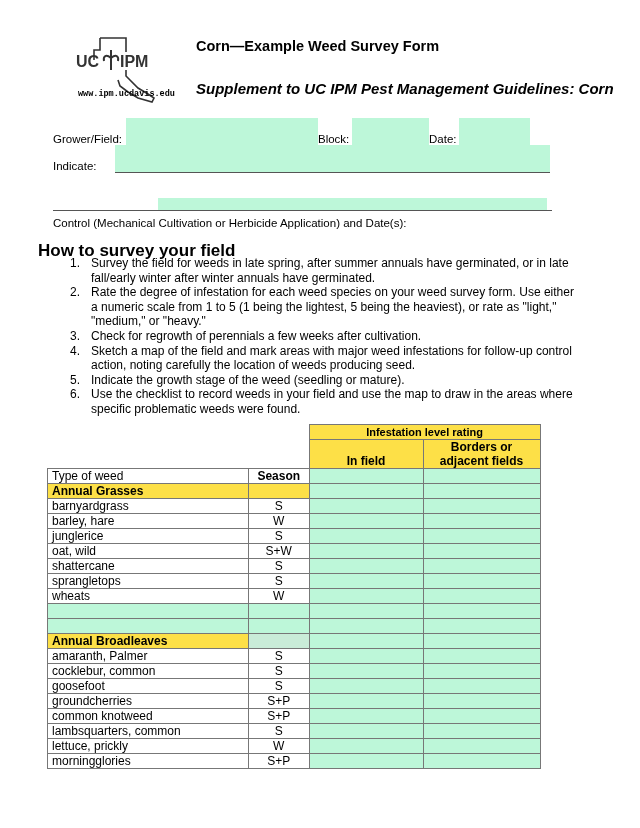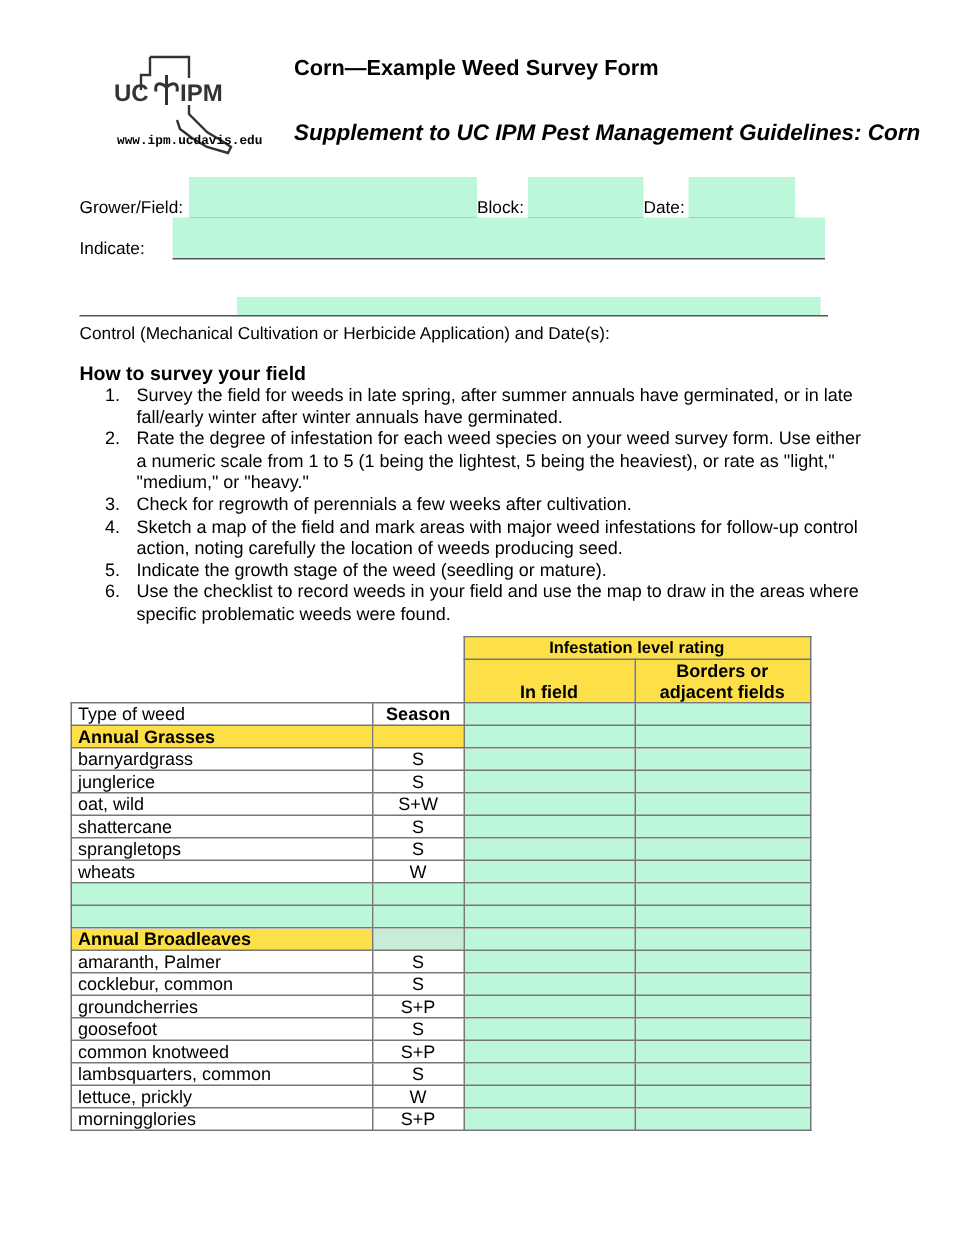--- a/index.html
+++ b/index.html
@@ -11,21 +11,21 @@
   .logo { left: 68px; top: 36px; width: 110px; height: 70px; }
   .logo-url { left: 78px; top: 89px; font-size: 8.5px; font-weight: bold; white-space: nowrap; font-family: Liberation Mono, monospace; }
 
   .title { left: 196px; top: 38px; font-size: 14.5px; font-weight: bold; white-space: nowrap; }
   .subtitle { left: 196px; top: 80px; font-size: 15px; font-weight: bold; font-style: italic; white-space: nowrap; }
 
   .lbl { font-size: 11.5px; white-space: nowrap; }
   .field { background: #bdf7d9; }
   .uline { border-bottom: 1px solid #555; }
 
-  .howto-title { left: 53px; top: 241px; font-size: 13px; font-weight: bold; }
+  .howto-title { left: 38px; top: 241px; font-size: 17px; font-weight: bold; }
   .steps { left: 70px; top: 256px; width: 510px; font-size: 12px; line-height: 14.6px; margin: 0; padding: 0; list-style: none; }
   .steps li { position: relative; padding-left: 21px; }
   .steps .num { position: absolute; left: 0; top: 0; }
 
   
   table.survey { position: absolute; left: 47px; top: 424px; border-collapse: collapse; table-layout: fixed; }
   table.survey td { border: 1px solid #777; padding: 0 4px; height: 14px; font-size: 12px; line-height: 14px; white-space: nowrap; overflow: hidden; }
   .c1 { width: 193px; }
   .c2 { width: 52px; text-align: center; }
   .c3 { width: 114px; }
@@ -116,20 +116,26 @@
         <td class="mint"></td>
         <td class="mint"></td>
       </tr>
       <tr>
         <td>barnyardgrass</td>
         <td class="center">S</td>
         <td class="mint"></td>
         <td class="mint"></td>
       </tr>
       <tr>
+        <td>barley, hare</td>
+        <td class="center">W</td>
+        <td class="mint"></td>
+        <td class="mint"></td>
+      </tr>
+      <tr>
         <td>junglerice</td>
         <td class="center">S</td>
         <td class="mint"></td>
         <td class="mint"></td>
       </tr>
       <tr>
         <td>oat, wild</td>
         <td class="center">S+W</td>
         <td class="mint"></td>
         <td class="mint"></td>
@@ -176,32 +182,32 @@
         <td class="mint"></td>
         <td class="mint"></td>
       </tr>
       <tr>
         <td>cocklebur, common</td>
         <td class="center">S</td>
         <td class="mint"></td>
         <td class="mint"></td>
       </tr>
       <tr>
+        <td>goosefoot</td>
+        <td class="center">S</td>
+        <td class="mint"></td>
+        <td class="mint"></td>
+      </tr>
+      <tr>
         <td>groundcherries</td>
         <td class="center">S+P</td>
         <td class="mint"></td>
         <td class="mint"></td>
       </tr>
       <tr>
-        <td>goosefoot</td>
-        <td class="center">S</td>
-        <td class="mint"></td>
-        <td class="mint"></td>
-      </tr>
-      <tr>
         <td>common knotweed</td>
         <td class="center">S+P</td>
         <td class="mint"></td>
         <td class="mint"></td>
       </tr>
       <tr>
         <td>lambsquarters, common</td>
         <td class="center">S</td>
         <td class="mint"></td>
         <td class="mint"></td>

